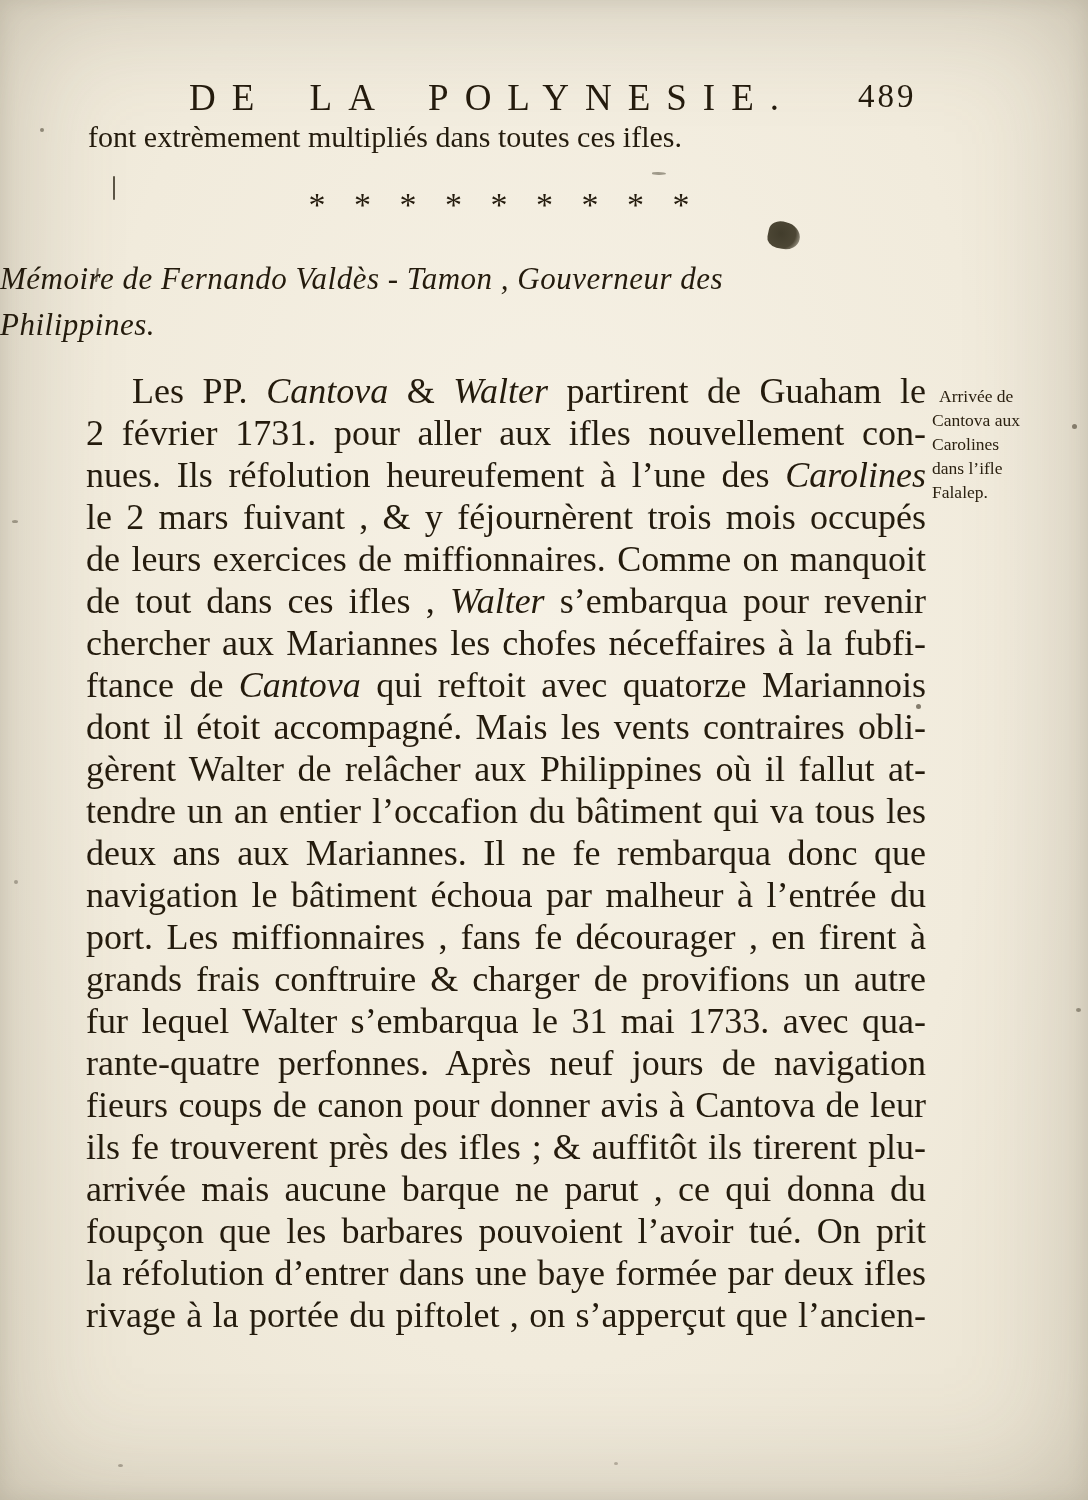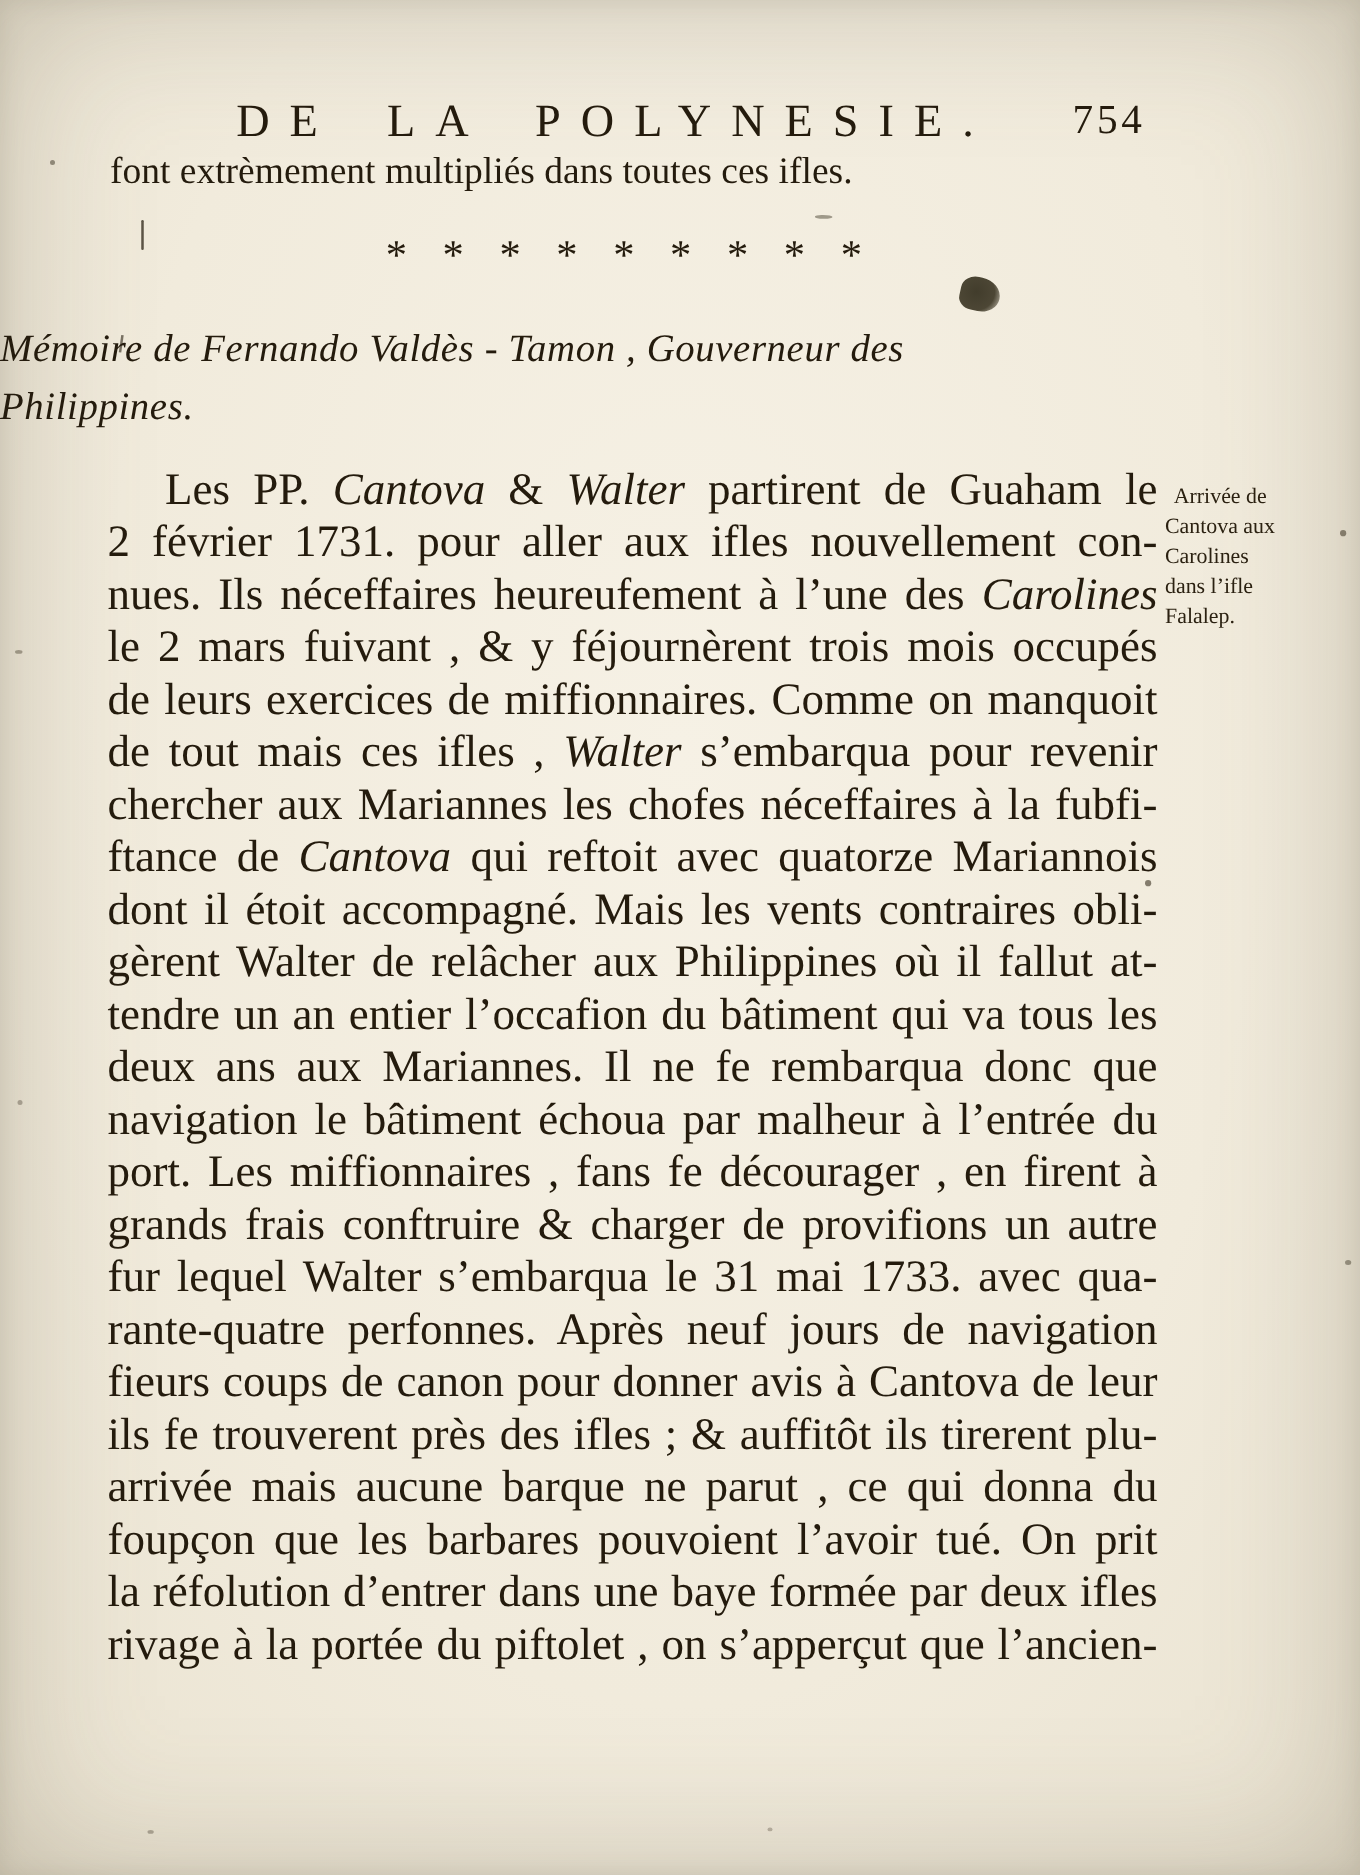--- a/index.html
+++ b/index.html
@@ -76,43 +76,43 @@
     position:absolute;top:268px;left:96px;width:2px;height:14px;
     background:#2a2113;opacity:.6;transform:rotate(8deg);
   }
 </style>
 </head>
 <body>
 
 <div class="page">
 
   <div class="running-title">DE LA POLYNESIE.</div>
-  <div class="page-number">754</div>
+  <div class="page-number">489</div>
 
   <div class="carryover">font extrèmement multipliés dans toutes ces ifles.</div>
 
   <div class="tick-mark"></div>
 
   <div class="separator">* * * * * * * * *</div>
 
   <div class="ink-blot"></div>
   <div class="quote-tick"></div>
 
   <h2 class="section-title">
     <span class="title-line">Mémoire de Fernando Valdès - Tamon , Gouverneur des</span>
     <span class="title-line">Philippines.</span>
   </h2>
 
   <main class="body-text" id="bodyText">
       <div class="body-line"><span>Les PP. </span><span class="it">Cantova</span><span> &amp; </span><span class="it">Walter</span><span> partirent de Guaham le</span></div>
       <div class="body-line"><span>2 février 1731. pour aller aux ifles nouvellement con-</span></div>
-      <div class="body-line"><span>nues. Ils néceffaires heureufement à l’une des </span><span class="it">Carolines</span></div>
+      <div class="body-line"><span>nues. Ils réfolution heureufement à l’une des </span><span class="it">Carolines</span></div>
       <div class="body-line"><span>le 2 mars fuivant , &amp; y féjournèrent trois mois occupés</span></div>
       <div class="body-line"><span>de leurs exercices de miffionnaires. Comme on manquoit</span></div>
-      <div class="body-line"><span>de tout mais ces ifles , </span><span class="it">Walter</span><span> s’embarqua pour revenir</span></div>
+      <div class="body-line"><span>de tout dans ces ifles , </span><span class="it">Walter</span><span> s’embarqua pour revenir</span></div>
       <div class="body-line"><span>chercher aux Mariannes les chofes néceffaires à la fubfi-</span></div>
       <div class="body-line"><span>ftance de </span><span class="it">Cantova</span><span> qui reftoit avec quatorze Mariannois</span></div>
       <div class="body-line"><span>dont il étoit accompagné. Mais les vents contraires obli-</span></div>
       <div class="body-line"><span>gèrent Walter de relâcher aux Philippines où il fallut at-</span></div>
       <div class="body-line"><span>tendre un an entier l’occafion du bâtiment qui va tous les</span></div>
       <div class="body-line"><span>deux ans aux Mariannes. Il ne fe rembarqua donc que</span></div>
       <div class="body-line"><span>navigation le bâtiment échoua par malheur à l’entrée du</span></div>
       <div class="body-line"><span>port. Les miffionnaires , fans fe décourager , en firent à</span></div>
       <div class="body-line"><span>grands frais conftruire &amp; charger de provifions un autre</span></div>
       <div class="body-line"><span>fur lequel Walter s’embarqua le 31 mai 1733. avec qua-</span></div>

